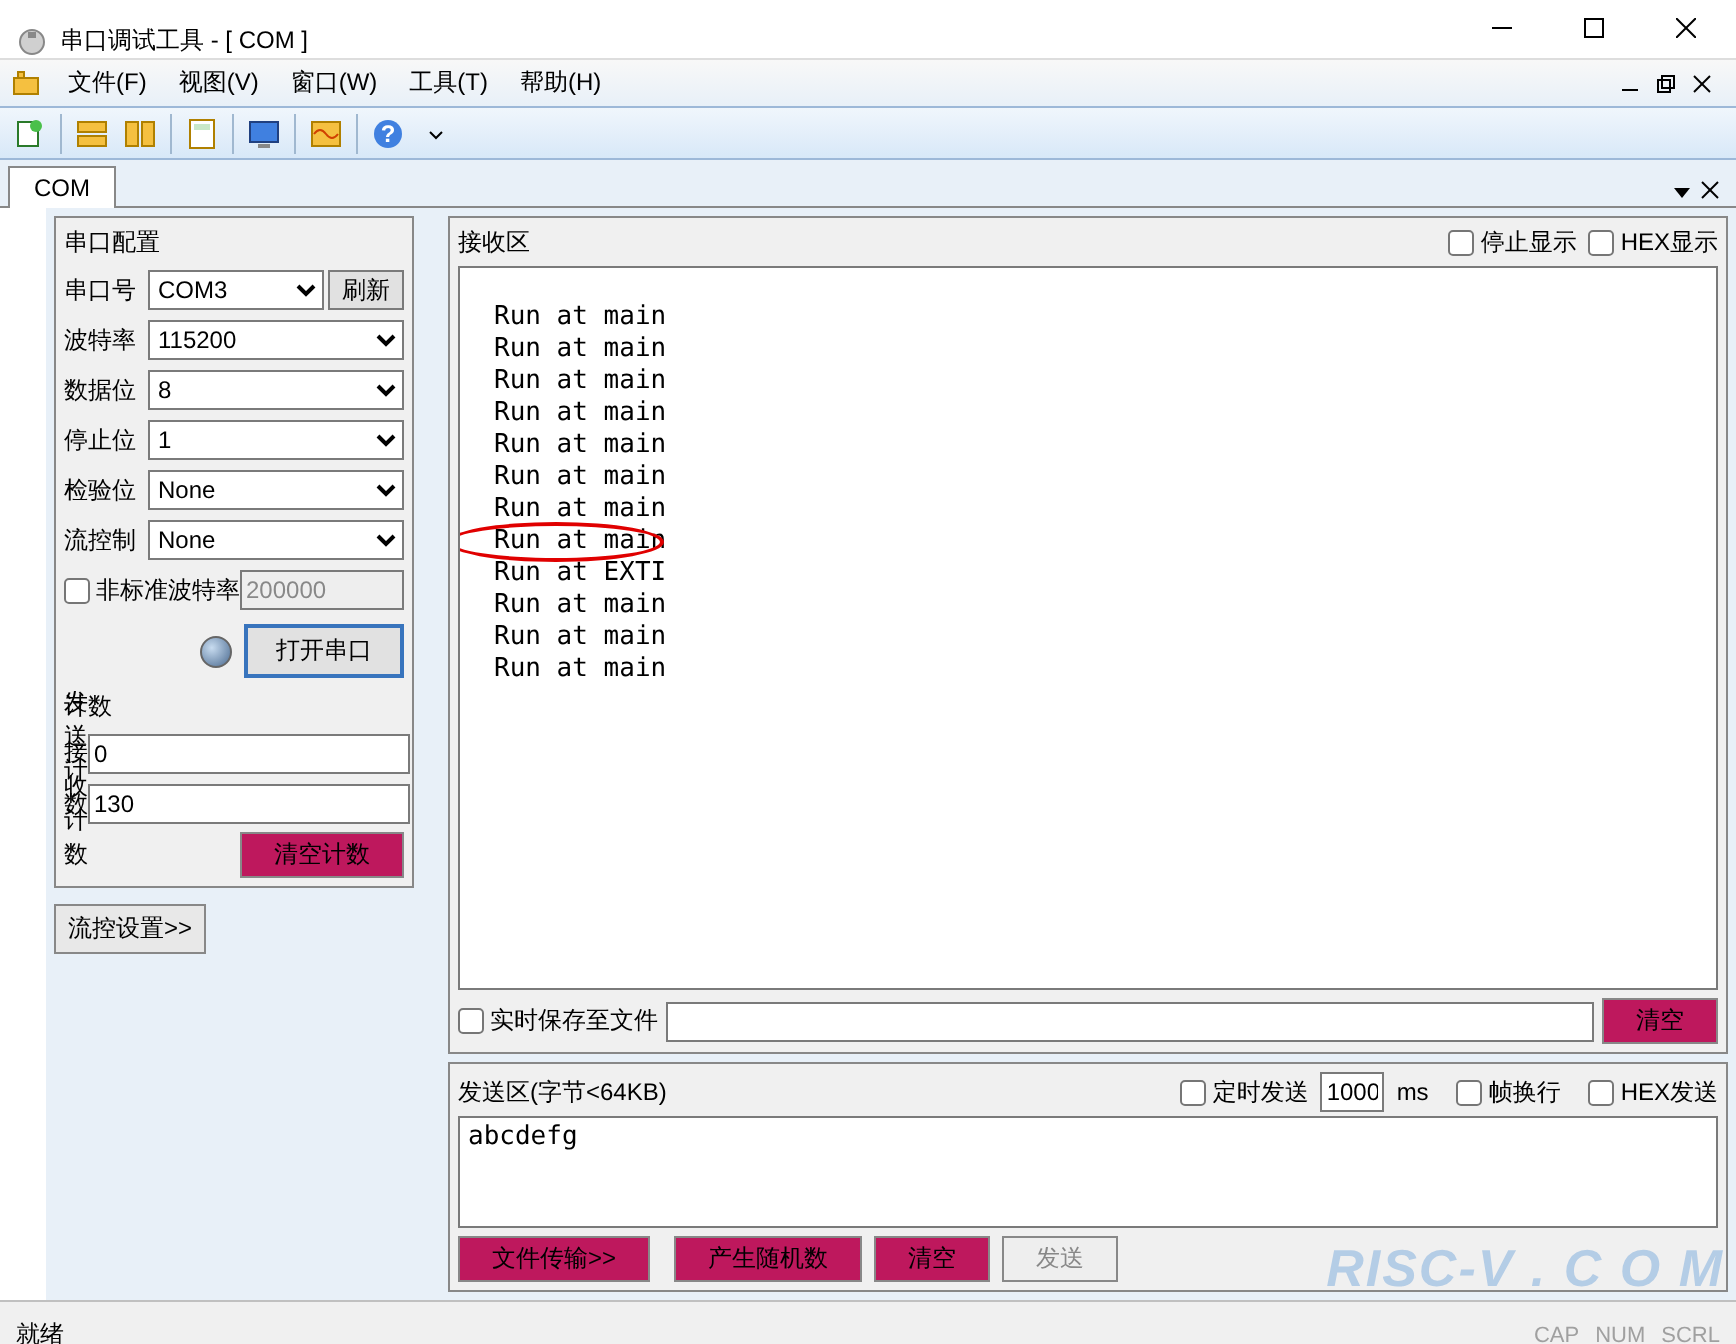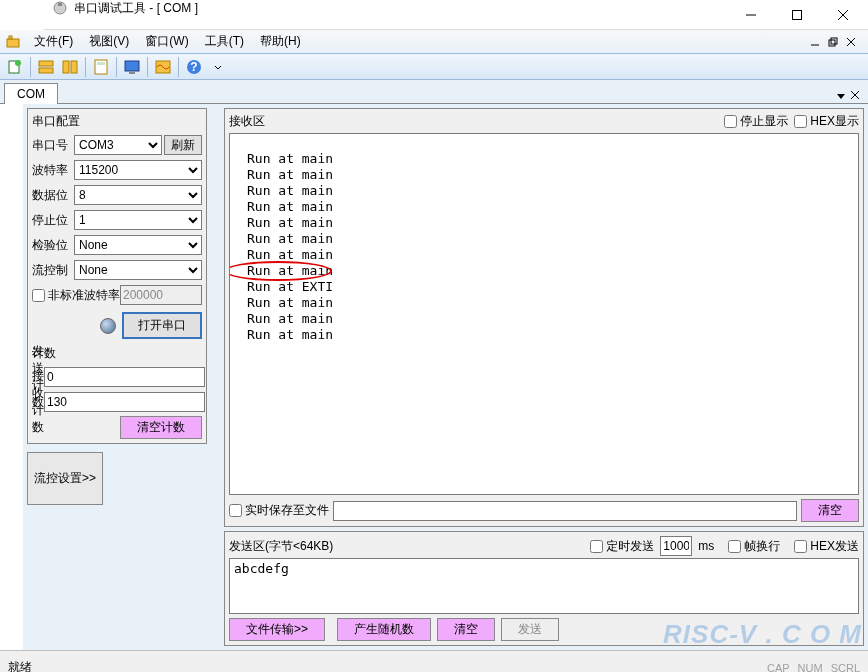--- a/index.html
+++ b/index.html
@@ -1,18 +1,18 @@
 <!DOCTYPE html>
 <html><head>
 <meta charset="utf-8">
 <style>
 * { box-sizing: border-box; margin: 0; padding: 0; font-family: "Microsoft YaHei", "SimSun", sans-serif; font-size: 12px; }
 body { background: #fff; width: 868px; height: 672px; overflow: hidden; }
 
-.titlebar { height: 30px; background: #fff; display: flex; align-items: flex-start; padding: 0 2px; border-bottom: 1px solid #ddd; margin-left: 44px; }
+.titlebar { height: 30px; background: #fff; display: flex; align-items: flex-end; padding: 0 2px; border-bottom: 1px solid #ddd; }
 .titlebar .icon { width: 16px; height: 16px; margin: 0 6px; }
 .titlebar .title { flex: 1; font-size: 12px; color: #000; }
 .titlebar .winbtn { width: 46px; height: 30px; display: flex; align-items: center; justify-content: center; }
 .titlebar .winbtn svg { stroke: #000; }
 
 .menubar { height: 24px; background: linear-gradient(#f8f8f8,#e8f0f8); border-bottom: 1px solid #9db8d8; display: flex; align-items: center; padding: 0 4px; }
 .menubar .micon { width: 18px; height: 18px; margin-right: 4px; display:flex; align-items:center; justify-content:center;}
 .menubar .mitem { padding: 0 8px; font-size: 12px; color: #000; cursor: default; }
 .menubar .right { margin-left: auto; display: flex; padding-right:4px; }
 .menubar .rbtn { width: 18px; height: 16px; display:flex; align-items:center; justify-content:center; }
@@ -33,32 +33,32 @@
 .row { display:flex; align-items:center; margin-bottom:3px; height:22px; }
 .row label { width:42px; font-size:12px; }
 .row select { flex:1; height:20px; font-size:12px; border:1px solid #7a7a7a; background:#fff; }
 .row input[type=text] { flex:1; height:20px; font-size:12px; border:1px solid #7a7a7a; padding:0 2px; }
 .row .btn { height:20px; padding:0 6px; font-size:12px; border:1px solid #7a7a7a; background:#e1e1e1; margin-left:2px; cursor:default;}
 .chk { display:flex; align-items:center; gap:3px; font-size:12px; }
 .chk input { width:13px; height:13px; }
 .openrow { display:flex; align-items:center; justify-content:flex-end; gap:6px; margin:6px 0; }
 .led { width:16px; height:16px; border-radius:50%; background:radial-gradient(circle at 35% 35%, #c8dcf0, #4a6a90); border:1px solid #666; }
 .openbtn { padding:3px 14px; border:2px solid #3874bd; background:#e1e1e1; font-size:12px; cursor:default;}
-.linkbtn { padding:17px 6px; border:1px solid #888; background:#e8e8e8; font-size:12px; width:fit-content; margin-top:6px;}
+.linkbtn { padding:3px 6px; border:1px solid #888; background:#e8e8e8; font-size:12px; width:fit-content; margin-top:6px;}
 
 .rightpanel { flex:1; display:flex; flex-direction:column; gap:4px; }
 .rgroup { border:1px solid #888; background:#f0f0f0; padding:4px; display:flex; flex-direction:column; }
 .rhead { display:flex; align-items:center; margin-bottom:3px; }
 .rhead .rtitle { font-size:12px; }
 .rhead .spacer { flex:1; }
 .rterminal { background:#fff; border:1px solid #7a7a7a; font-family:"SimSun",monospace; font-size:13px; line-height:16px; padding:17px; overflow:auto; white-space:pre; flex:1; position:relative;}
 .annot { position:absolute; border:2px solid #e00000; border-radius:50%; width:108px; height:20px; pointer-events:none;}
 .saverow { display:flex; align-items:center; gap:4px; margin-top:4px;}
 .saverow input.path { flex:1; height:20px; border:1px solid #7a7a7a; background:#fff;}
-.btn2 { padding:2px 16px; border:1px solid #888; background:#f0abfc; font-size:12px; cursor:default;}
+.btn2 { padding:2px 16px; border:1px solid #888; background:#be185d; font-size:12px; cursor:default;}
 .btn2.disabled { color:#888; background:#eee;}
 .sendbox { background:#fff; border:1px solid #7a7a7a; font-family:"SimSun",monospace; font-size:13px; padding:2px 4px; height:56px; resize:none;}
 .sendhead { display:flex; align-items:center; gap:6px; font-size:12px; margin-bottom:2px;}
 .sendhead .spacer{flex:1;}
 .sendfoot { display:flex; align-items:center; gap:6px; margin-top:4px;}
 .numbox { width:32px; height:20px; border:1px solid #7a7a7a; text-align:left; padding:0 2px; font-size:12px;}
 
 .statusbar { height:34px; background:#f0f0f0; border-top:1px solid #c0c0c0; display:flex; align-items:center; padding:0 8px; font-size:12px;}
 .statusbar .spacer{flex:1;}
 .statusbar .ind { color:#a0a0a0; margin-left:8px; font-size:11px;}

